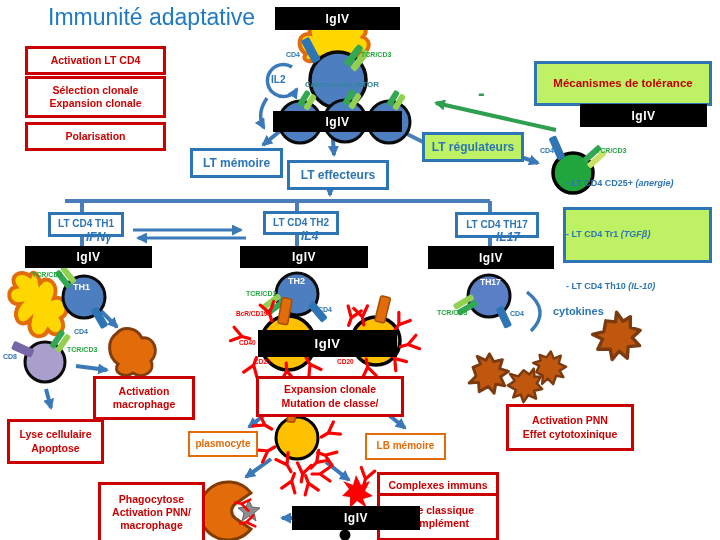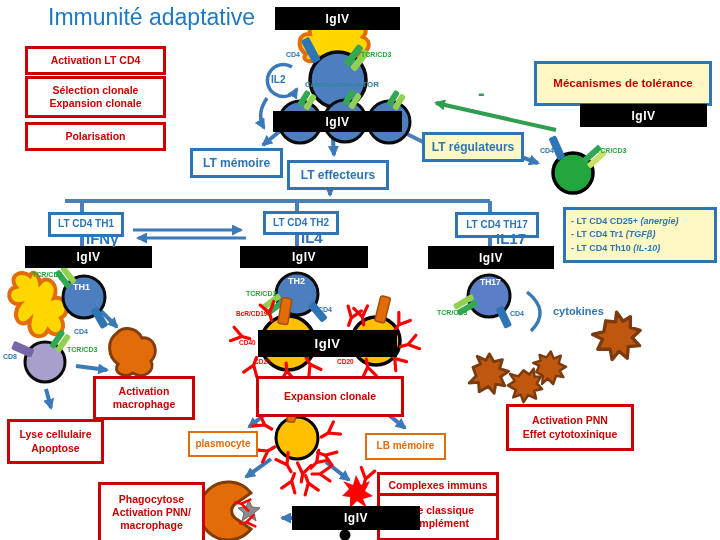--- a/index.html
+++ b/index.html
@@ -8,31 +8,31 @@
   .gfx{position:absolute;left:0;top:0;z-index:1;}
   .title{position:absolute;left:48px;top:4px;font-size:23px;font-weight:normal;color:#1F7AC4;
          white-space:nowrap;z-index:2;}
   .igiv{position:absolute;background:#000;color:#fff;font-weight:bold;font-size:12px;
         display:flex;align-items:center;justify-content:center;z-index:3;letter-spacing:.5px;}
   .bx{position:absolute;background:#fff;font-weight:bold;text-align:center;display:flex;
       flex-direction:column;justify-content:center;z-index:2;line-height:1.25;}
   .red{border:3px solid #CC0000;color:#CC0000;font-size:10.5px;}
   .blue{border:3px solid #2E75B6;color:#2E75B6;font-size:12px;}
   .small{font-size:10px;}
-  .greenbg{border:3px solid #2E75B6;background:#fef9c3;color:#2E75B6;font-size:12px;}
+  .greenbg{border:3px solid #2E75B6;background:#bef264;color:#2E75B6;font-size:12px;}
   .redtxt{color:#C00000;font-size:11.5px;}
   .orange{border:2.5px solid #E36C0A;color:#E36C0A;font-size:10px;}
   .lbl{position:absolute;font-weight:bold;white-space:nowrap;z-index:4;}
   .b7{font-size:7px;color:#2E75B6;}
   .g7{font-size:7px;color:#21A63E;}
   .r6{font-size:6.5px;color:#FF0000;}
   .w9{font-size:9px;color:#fff;}
   .cyt{font-size:8px;color:#31849B;}
-  .il{font-size:15px;color:#2E75B6;}
-  .tol{align-items:flex-start;text-align:left;padding-left:5px;font-size:9px;line-height:1.5;}
+  .il{font-size:12px;color:#2E75B6;font-style:italic;}
+  .tol{align-items:flex-start;text-align:left;font-size:9px;line-height:1.5;gap:38px;}
   .tem{font-style:italic;}
   .minus{font-size:20px;color:#2E9E4F;line-height:10px;}
 </style>
 </head>
 <body>
 
 <div class="slide">
 
   <svg class="gfx" width="720" height="540" viewBox="0 0 720 540">
     <defs>
@@ -288,20 +288,21 @@
   <div class="bx red" style="left:93px;top:376px;width:96px;height:38px">
     <span>Activation</span>
     <span>macrophage</span>
     </div>
   <div class="bx red" style="left:7px;top:419px;width:91px;height:39px">
     <span>Lyse cellulaire</span>
     <span>Apoptose</span>
     </div>
   <div class="bx red" style="left:256px;top:376px;width:142px;height:35px">
     <span>Expansion clonale</span>
+    <span>Mutation de classe/</span>
     </div>
   <div class="bx orange" style="left:188px;top:431px;width:66px;height:22px">
     <span>plasmocyte</span>
     </div>
   <div class="bx orange" style="left:365px;top:433px;width:77px;height:23px">
     <span>LB mémoire</span>
     </div>
   <div class="bx red" style="left:506px;top:404px;width:122px;height:41px">
     <span>Activation PNN</span>
     <span>Effet cytotoxinique</span>

